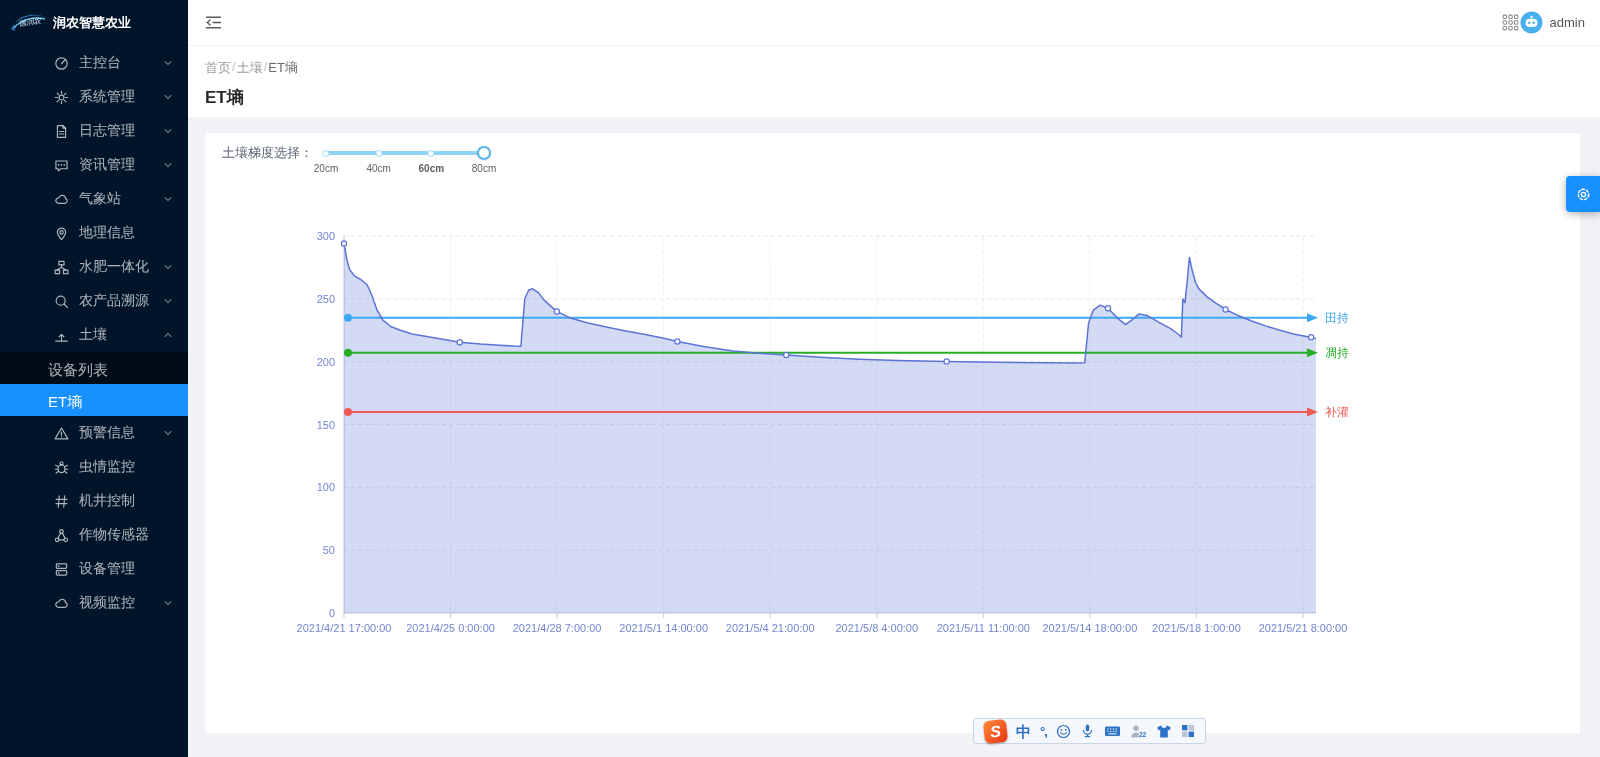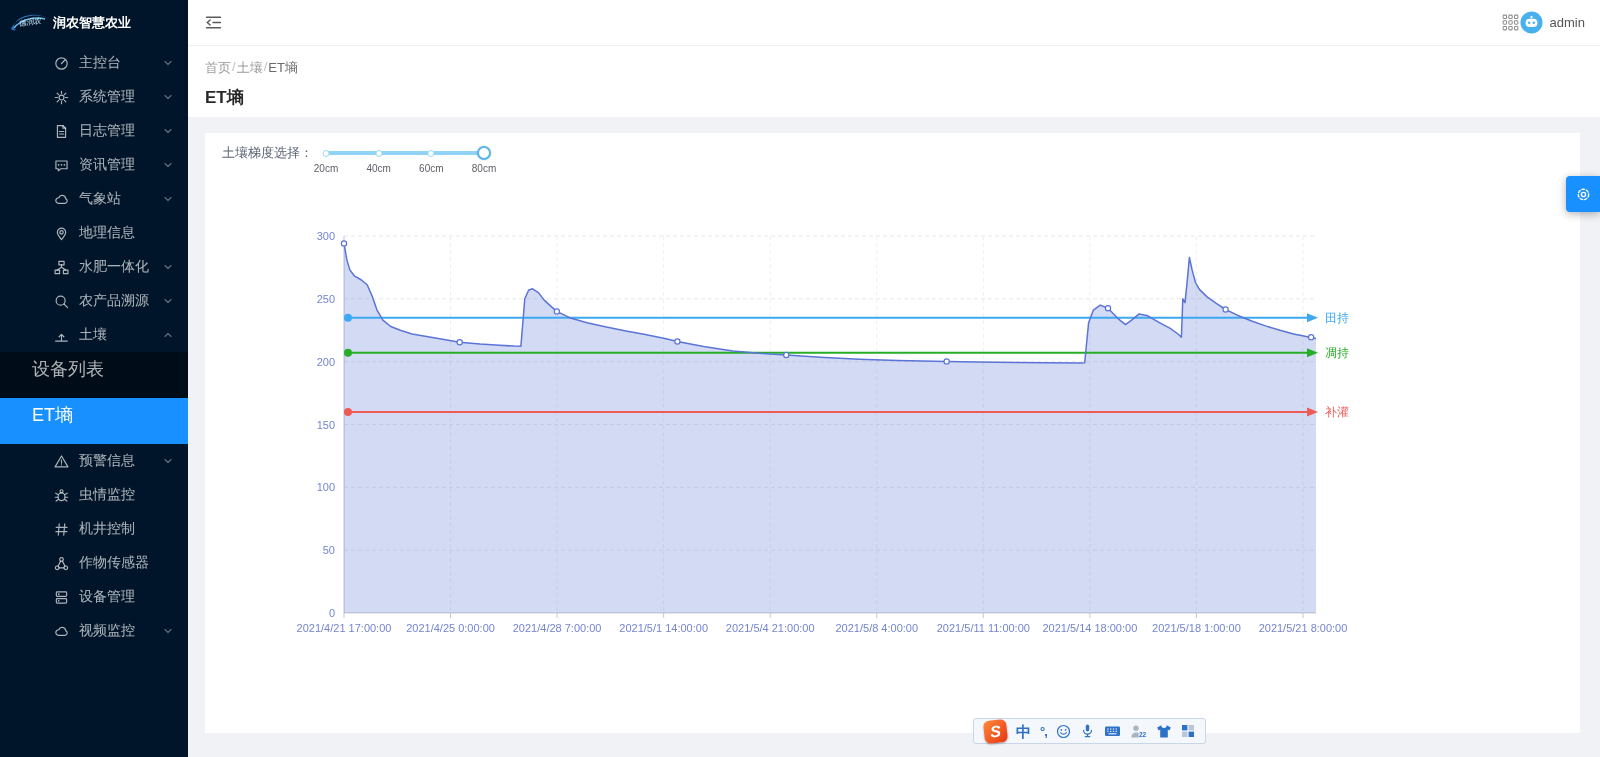--- a/index.html
+++ b/index.html
@@ -12,22 +12,22 @@
   
   .sidebar { position:absolute; left:0; top:0; width:188px; height:757px; background:#001529; z-index:10; }
   .logo-bar { height:46px; display:flex; align-items:center; padding-left:8px; gap:5px; }
   .app-title { color:#fff; font-size:13px; font-weight:bold; white-space:nowrap; }
   .menu-item { height:34px; display:flex; align-items:center; padding:0 14px 0 22px;
     color:rgba(255,255,255,.68); font-size:14px; cursor:pointer;margin-left:32px; }
   .menu-item .mi-icon { width:15px; height:15px; margin-right:10px; flex:none; display:flex; }
   .menu-item .mi-label { white-space:nowrap; }
   .menu-item .chevron { margin-left:auto; opacity:.55; display:flex; }
   .chevron.up svg { transform:rotate(180deg); }
-  .submenu-item { height:46px; line-height:35px; background:#000c17; color:rgba(255,255,255,.68);
-    padding-left:32px; font-size:18px; cursor:pointer; }
+  .submenu-item { height:32px; line-height:35px; background:#000c17; color:rgba(255,255,255,.68);
+    padding-left:48px; font-size:15px; cursor:pointer; }
   .submenu-item.active { background:#1890ff; color:#fff; }
   
   .main { position:absolute; left:188px; top:0; right:0; height:757px; }
   .topbar { position:absolute; top:0; left:0; right:0; height:46px; background:#fff;
     border-bottom:1px solid #f1f1f1; display:flex; align-items:center; justify-content:space-between;
     padding:0 15px 0 17px; }
   .fold-btn { display:flex; cursor:pointer; }
   .topbar-right { display:flex; align-items:center; gap:1px; }
   .username { font-size:13px; color:#555; }
   .bc-block { position:absolute; top:46px; left:0; right:0; height:71px; background:#fff; padding:13px 0 0 17px; }
@@ -327,21 +327,21 @@
     <section class="card">
       <div class="slider-row">
         <span class="slider-label">土壤梯度选择：</span>
         <div class="slider-wrap" id="slider">
             <div class="sl-track"></div>
             <div class="sl-dot" style="left: 0%;"></div>
             <span class="sl-mark" style="left: 0%;">20cm</span>
             <div class="sl-dot" style="left: 33.3333%;"></div>
             <span class="sl-mark" style="left: 33.3333%;">40cm</span>
             <div class="sl-dot" style="left: 66.6667%;"></div>
-            <span class="sl-mark" style="left: 66.6667%;">60cm</span>
+            <span class="sl-mark" style="left: 66.6667%; font-weight: bold;">60cm</span>
             <div class="sl-handle" style="left: 100%;"></div>
             <span class="sl-mark" style="left: 100%;">80cm</span>
           </div>
       </div>
       <svg id="chart" width="1375" height="576" viewBox="0 0 1375 576">
           <line x1="245.55555555555554" y1="103" x2="245.55555555555554" y2="480" stroke="#efefef" stroke-dasharray="4 3"></line>
           <line x1="352.1111111111111" y1="103" x2="352.1111111111111" y2="480" stroke="#efefef" stroke-dasharray="4 3"></line>
           <line x1="458.6666666666667" y1="103" x2="458.6666666666667" y2="480" stroke="#efefef" stroke-dasharray="4 3"></line>
           <line x1="565.2222222222222" y1="103" x2="565.2222222222222" y2="480" stroke="#efefef" stroke-dasharray="4 3"></line>
           <line x1="671.7777777777778" y1="103" x2="671.7777777777778" y2="480" stroke="#efefef" stroke-dasharray="4 3"></line>

